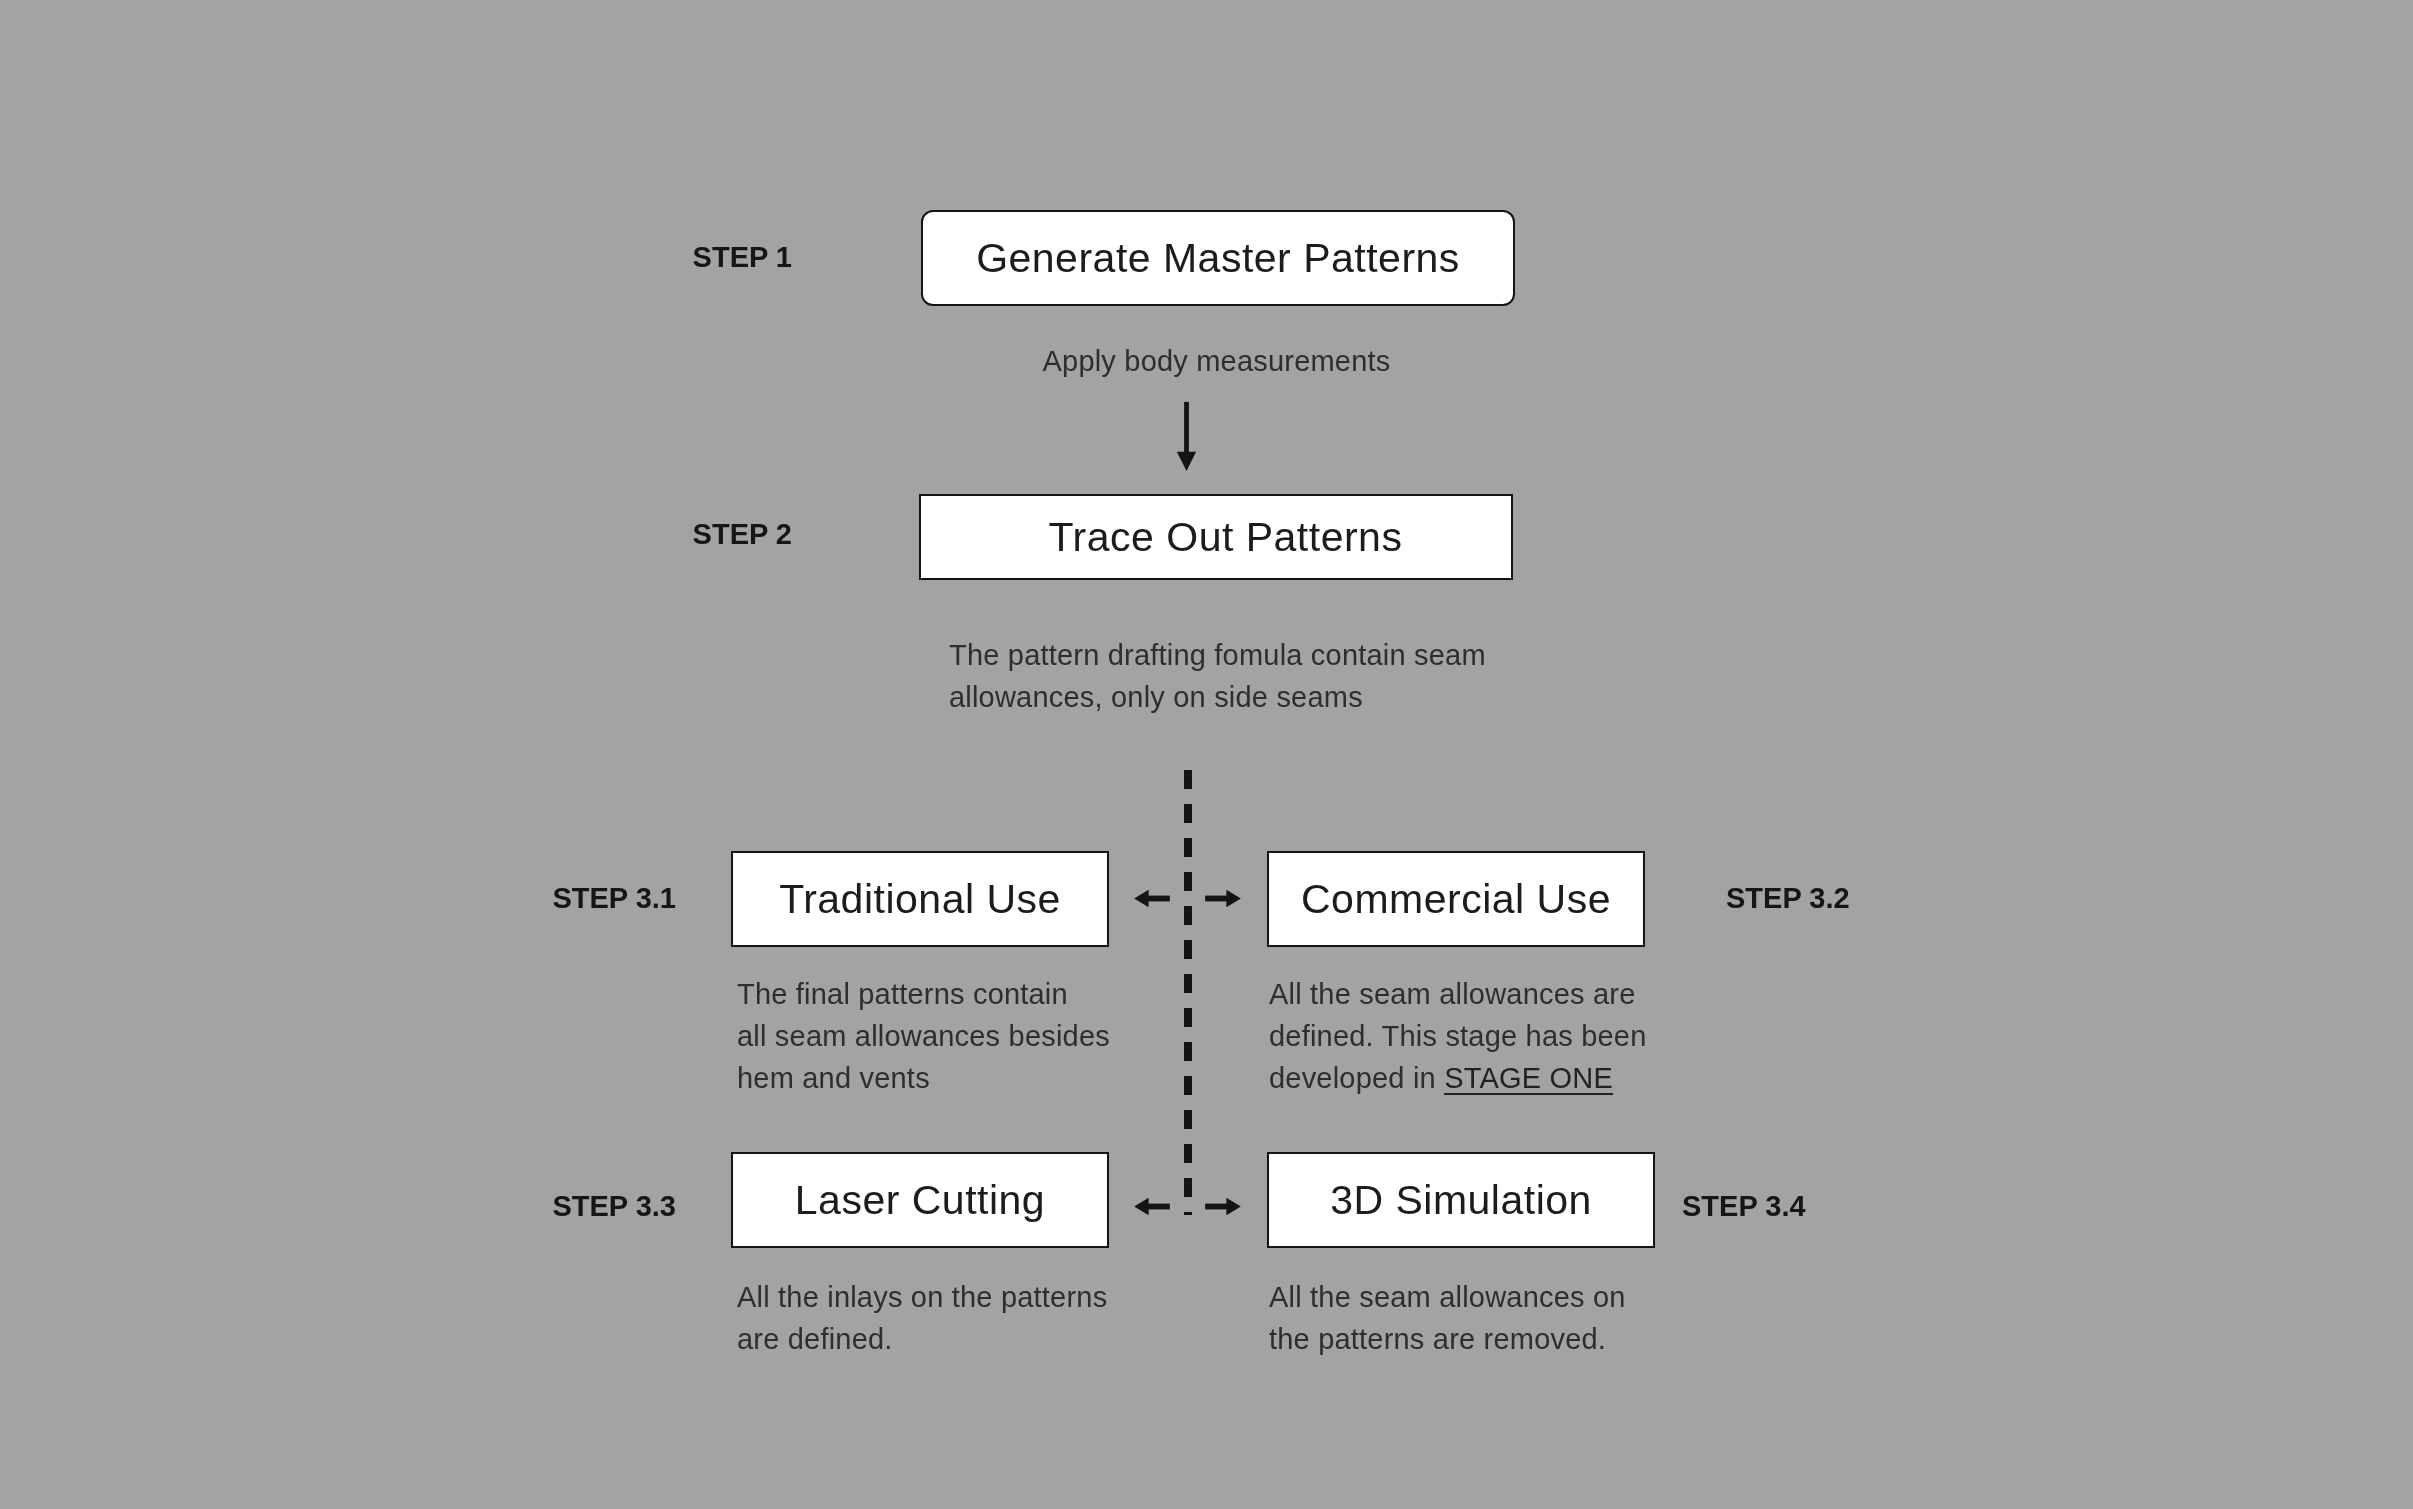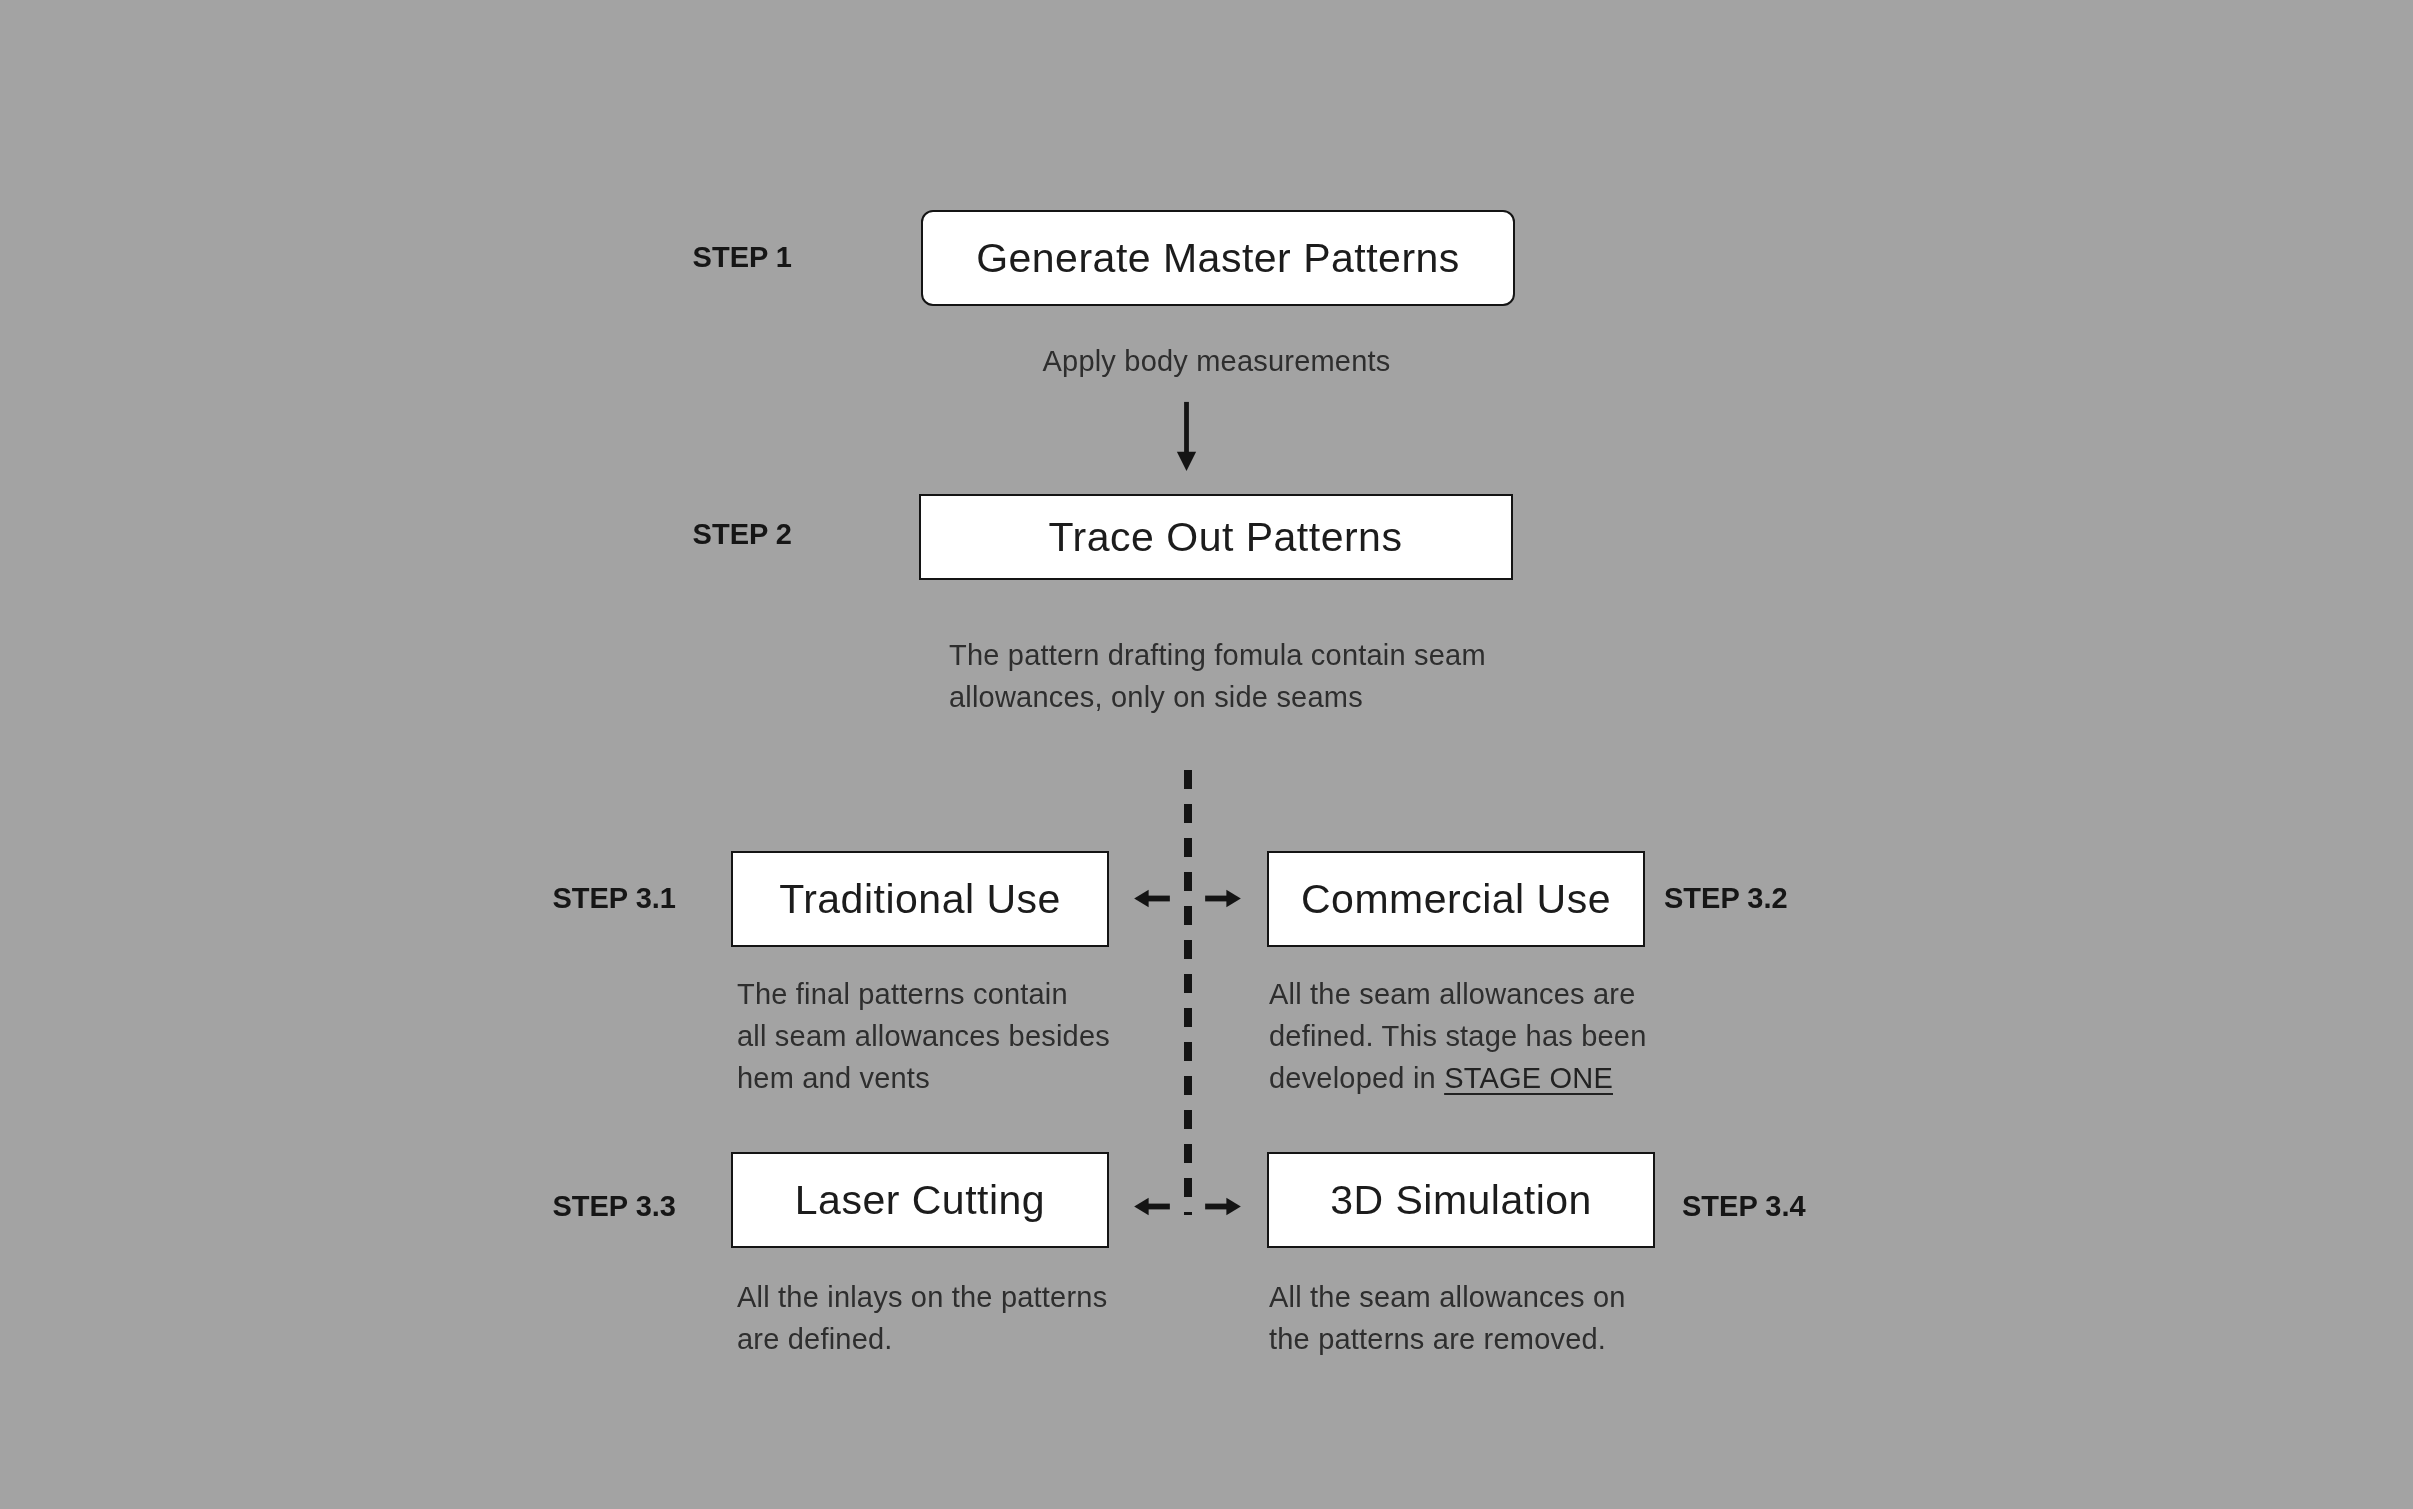--- a/index.html
+++ b/index.html
@@ -86,21 +86,21 @@
   #box1  { left: 921px;  top: 210px;  width: 594px; height: 96px; border-radius: 12px; }
   #box2  { left: 919px;  top: 494px;  width: 594px; height: 86px; padding-left: 19px; }
   #box31 { left: 731px;  top: 851px;  width: 378px; height: 96px; }
   #box32 { left: 1267px; top: 851px;  width: 378px; height: 96px; }
   #box33 { left: 731px;  top: 1152px; width: 378px; height: 96px; }
   #box34 { left: 1267px; top: 1152px; width: 388px; height: 96px; }
 
   #label-s1  { left: 541px;  top: 243px; }
   #label-s2  { left: 541px;  top: 520px; }
   #label-s31 { left: 425px;  top: 884px; }
-  #label-s32 { left: 1664px; top: 884px; }
+  #label-s32 { left: 1726px; top: 884px; }
   #label-s33 { left: 425px;  top: 1192px; }
   #label-s34 { left: 1682px; top: 1192px; }
 
   #caption-apply { left: 917px; top: 340px; width: 599px; }
   #note-s2       { left: 949px; top: 634px; }
   #note-s31      { left: 737px;  top: 973px; }
   #note-s32      { left: 1269px; top: 973px; }
   #note-s33      { left: 737px;  top: 1276px; }
   #note-s34      { left: 1269px; top: 1276px; }
 

